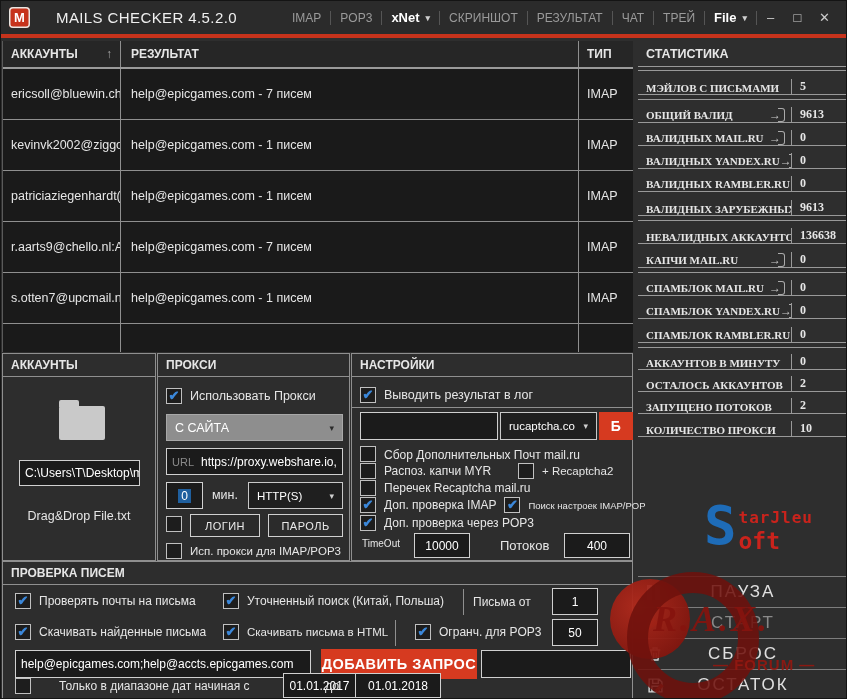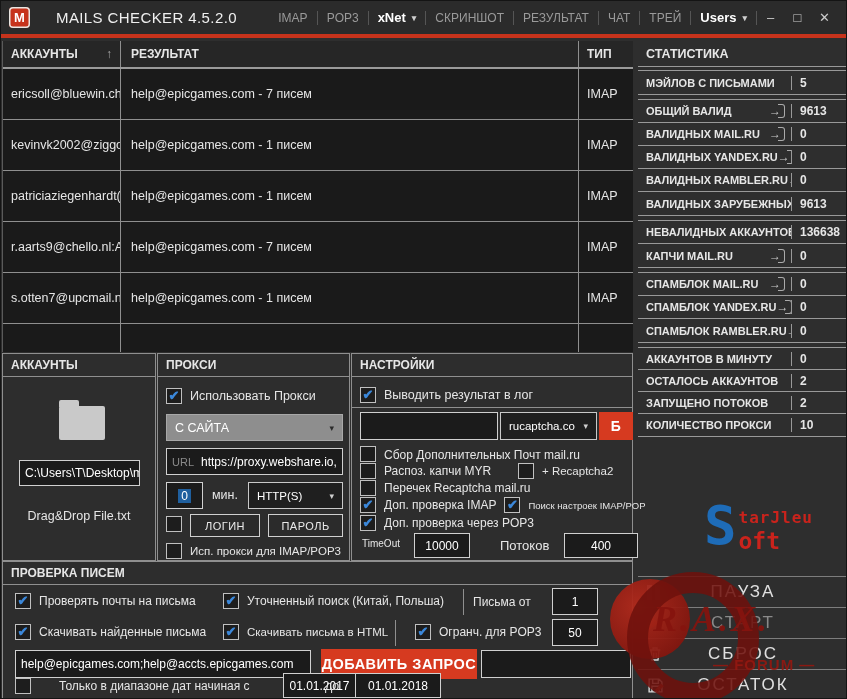--- a/index.html
+++ b/index.html
@@ -37,22 +37,22 @@
     white-space:nowrap; display:flex; align-items:center; }
   .col-res { flex:1; padding:0 10px; border-right:1px solid #8f8f8f; display:flex; align-items:center;
     white-space:nowrap; overflow:hidden; }
   .col-typ { width:54px; padding:0 8px; display:flex; align-items:center; }
   .sort-arrow { margin-left:auto; color:#a7a7a7; font-size:12px; font-weight:normal; }
   
   .stats { position:absolute; left:637px; top:40px; width:209px; }
   .stats-title { height:26px; display:flex; align-items:center; padding-left:8px; font-weight:bold;
     font-size:12.5px; border-bottom:1px solid #999; margin-bottom:3px; }
   .sgroup { border-top:1px solid #999; border-bottom:1px solid #999; margin-bottom:4px; }
-  .srow { height:23px; display:flex; align-items:center; border-bottom:1px solid #999;
-    font-size:11px; font-weight:bold; }
+  .srow { height:23px; display:flex; align-items:flex-end; border-bottom:1px solid #999;
+    font-size:11px; font-weight:bold;font-family:Liberation Serif, serif; }
   .sgroup .srow:last-child { border-bottom:none; }
   .s-label { flex:1; padding-left:8px; display:flex; align-items:center; overflow:hidden; white-space:nowrap; }
   .s-value { width:56px; border-left:1px solid #999; display:flex; align-items:center;
     padding-left:8px; font-size:12px; font-weight:bold; }
   .exp-ico { margin-left:auto; margin-right:5px; position:relative; width:17px; height:14px;
     flex:none; align-self:center; }
   .exp-ico .arr { position:absolute; left:0; top:50%; transform:translateY(-52%); font-size:12px;
     color:#ccc; line-height:1; font-weight:normal; }
   .exp-ico::after { content:""; position:absolute; right:1px; top:0; bottom:0; width:6px;
     border:1px solid #aaa; border-left:none; border-radius:0 3px 3px 0; }
@@ -138,21 +138,21 @@
     <div class="tb-sep"></div>
     <div class="tb-item">СКРИНШОТ</div>
     <div class="tb-sep"></div>
     <div class="tb-item">РЕЗУЛЬТАТ</div>
     <div class="tb-sep"></div>
     <div class="tb-item">ЧАТ</div>
     <div class="tb-sep"></div>
     <div class="tb-item">ТРЕЙ</div>
     <div class="tb-sep"></div>
     <div class="tb-item bold">
-      <span>Users</span>
+      <span>File</span>
       <span class="dd-arrow">▾</span>
     </div>
     <div class="tb-sep"></div>
     <div class="win-btn">–</div>
     <div class="win-btn">□</div>
     <div class="win-btn close">✕</div>
   </div>
   <div class="accent-line"></div>
 
   <div class="rtable">
@@ -446,21 +446,21 @@
     </div>
     <div class="cbrow" style="left:8px; top:161px;">
       <span class="cb">
           <span class="tick">✔</span>
         </span>
       <span>Доп. проверка через POP3</span>
     </div>
     <div class="plabel" style="left:10px; top:184px; font-size:10px;">TimeOut</div>
     <div class="inp center" style="left:62px; top:179px; width:56px; height:25px;">10000</div>
     <div class="plabel" style="left:148px; top:184px; font-size:13px;">Потоков</div>
-    <div class="inp center" style="left:212px; top:179px; width:74px; height:25px;">400</div>
+    <div class="inp center" style="left:212px; top:179px; width:66px; height:25px;">400</div>
   </div>
 
   <div class="panel" id="panel-mailcheck">
     <div class="panel-h">ПРОВЕРКА ПИСЕМ</div>
     <div class="cbrow" style="left:12px; top:31px;">
       <span class="cb">
           <span class="tick">✔</span>
         </span>
       <span>Проверять почты на письма</span>
     </div>

